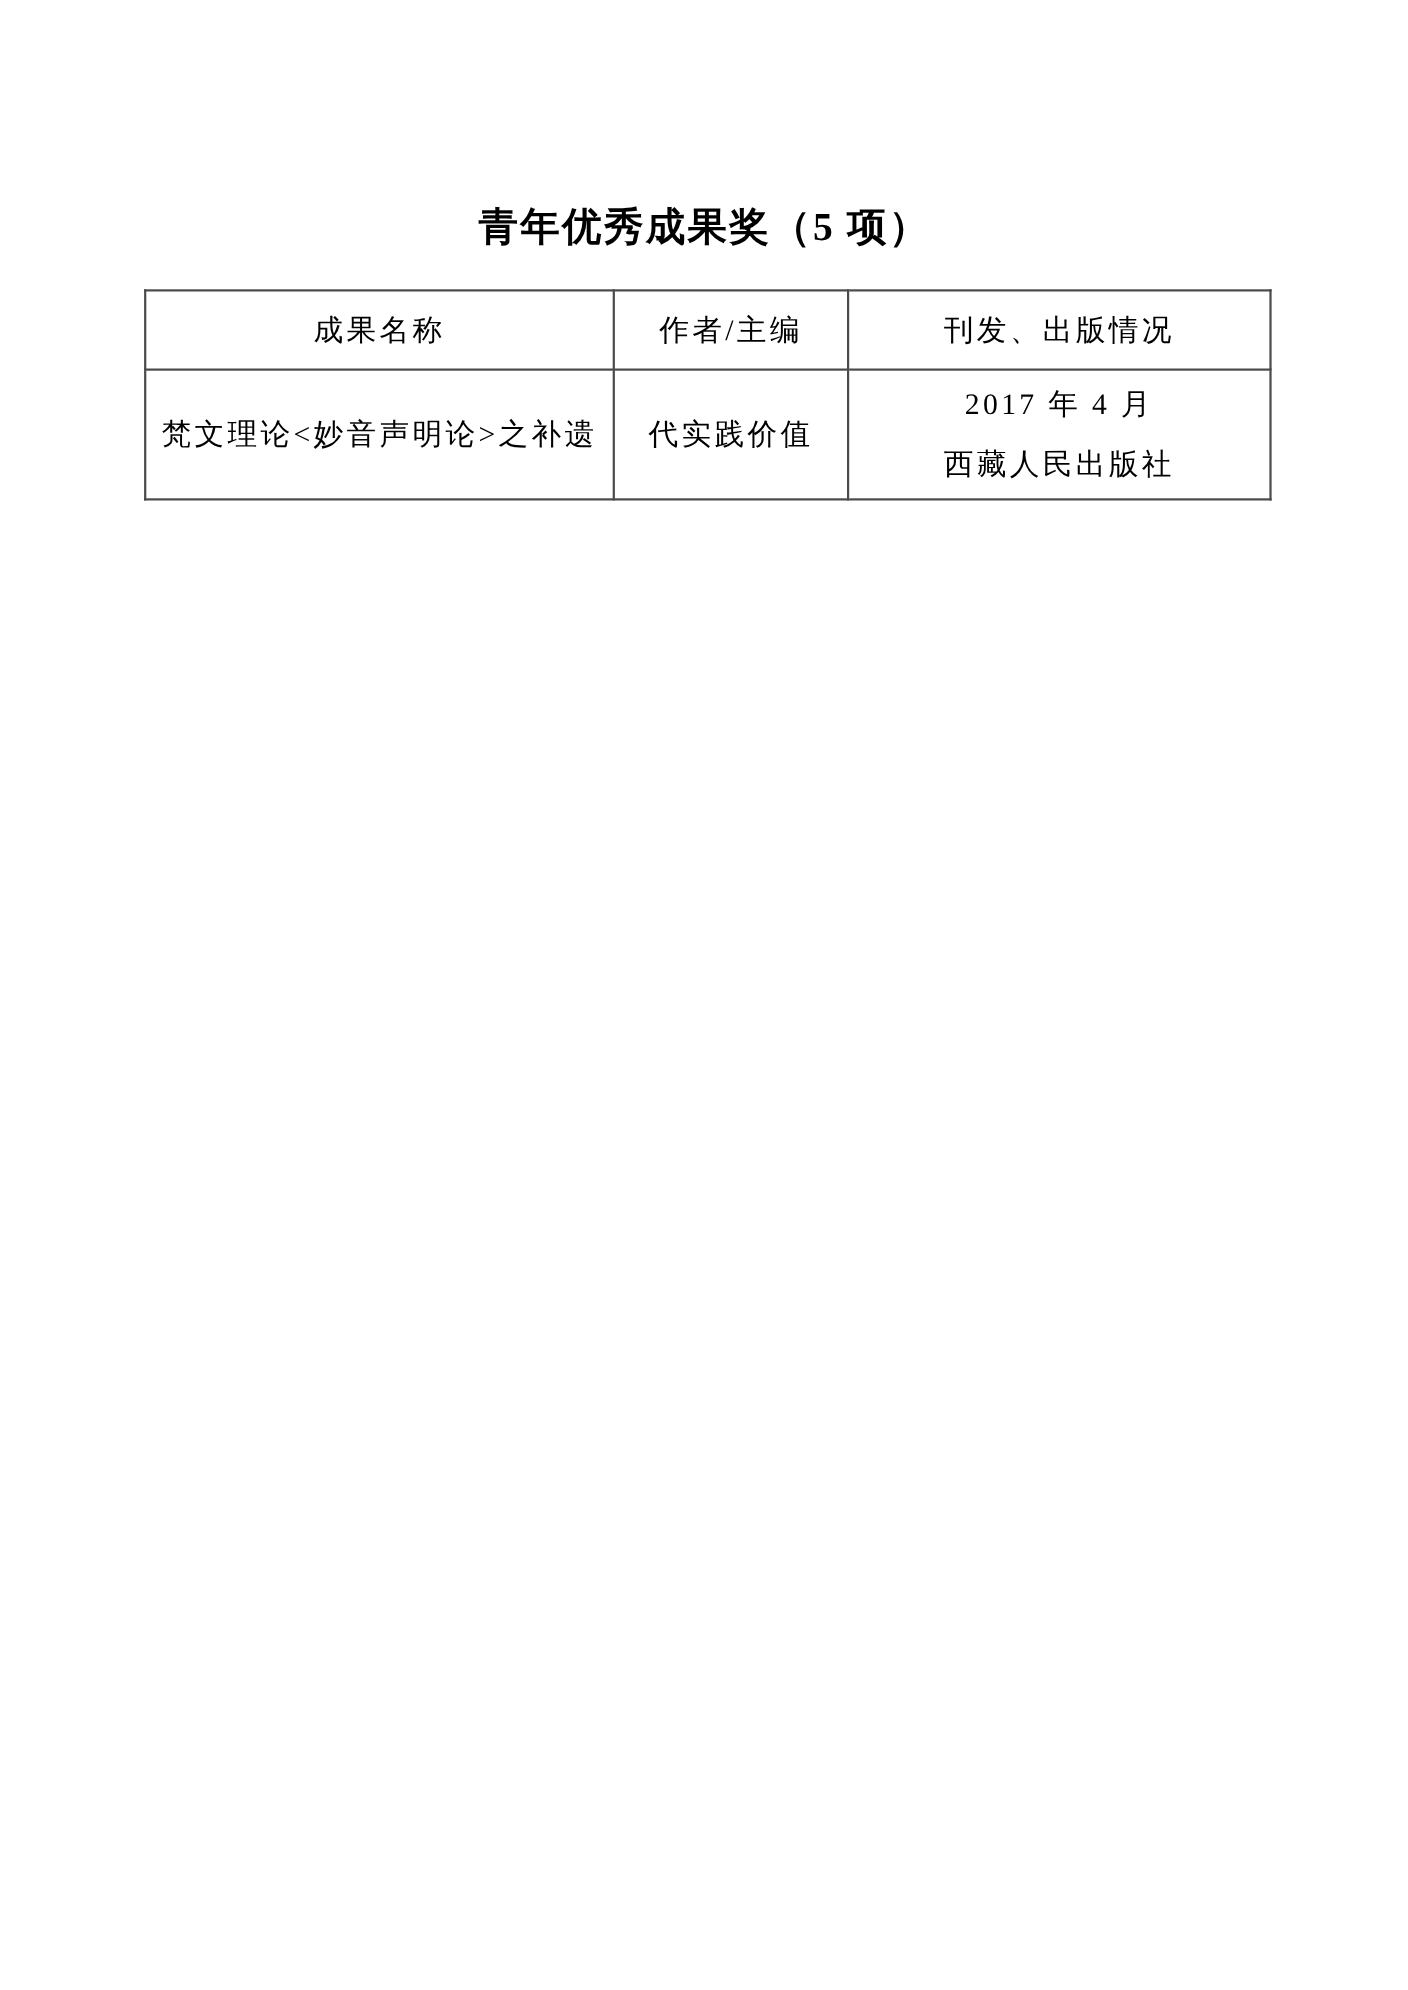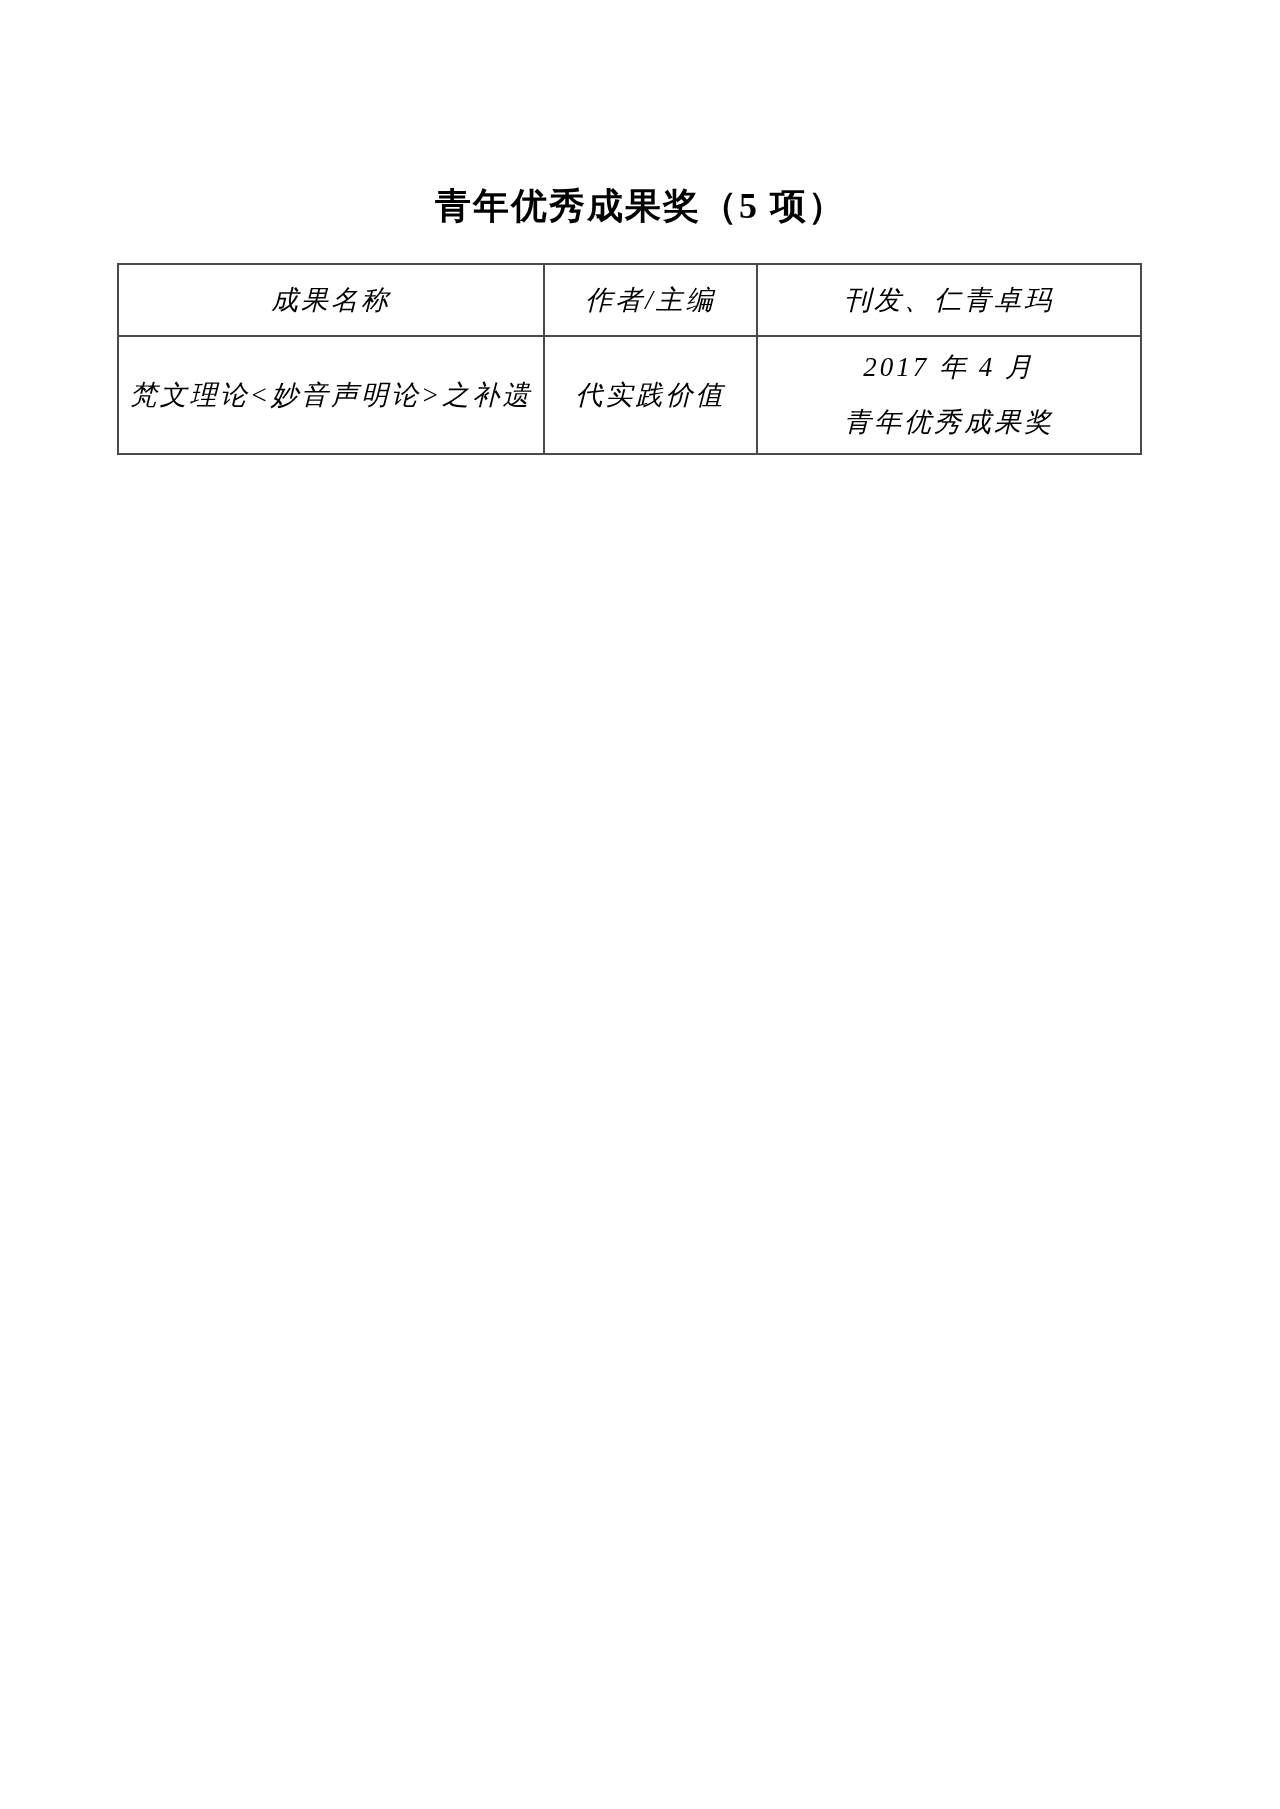--- a/index.html
+++ b/index.html
@@ -21,26 +21,25 @@
     width: 1023px;
     text-align: center;
     font-size: 36px;
     font-weight: bold;
     letter-spacing: 2px;
     line-height: 46px;
     white-space: nowrap;
   }
   table.awards {
     position: absolute;
-    left: 117px;
+    left: 131px;
     top: 263px;
     width: 1023px;
     border-collapse: collapse;
     table-layout: fixed;
-    font-style: italic;
   }
   table.awards th,
   table.awards td {
     border: 2px solid #4a4a4a;
     text-align: center;
     vertical-align: middle;
     font-weight: normal;
     font-size: 27px;
     letter-spacing: 3px;
     padding: 0 6px;
@@ -70,30 +69,30 @@
 <table class="awards">
   <colgroup>
     <col class="col-name">
     <col class="col-author">
     <col class="col-pub">
   </colgroup>
   <thead>
     <tr>
       <th>成果名称</th>
       <th>作者/主编</th>
-      <th>刊发、仁青卓玛</th>
+      <th>刊发、出版情况</th>
     </tr>
   </thead>
   <tbody>
     <tr class="row-2">
       <td>
         <div class="cell-line">梵文理论&lt;妙音声明论&gt;之补遗</div>
       </td>
       <td>
         <div class="cell-line">代实践价值</div>
       </td>
       <td>
         <div class="cell-line">2017 年 4 月</div>
-        <div class="cell-line">青年优秀成果奖</div>
+        <div class="cell-line">西藏人民出版社</div>
       </td>
     </tr>
   </tbody>
 </table>
 
 </body></html>

